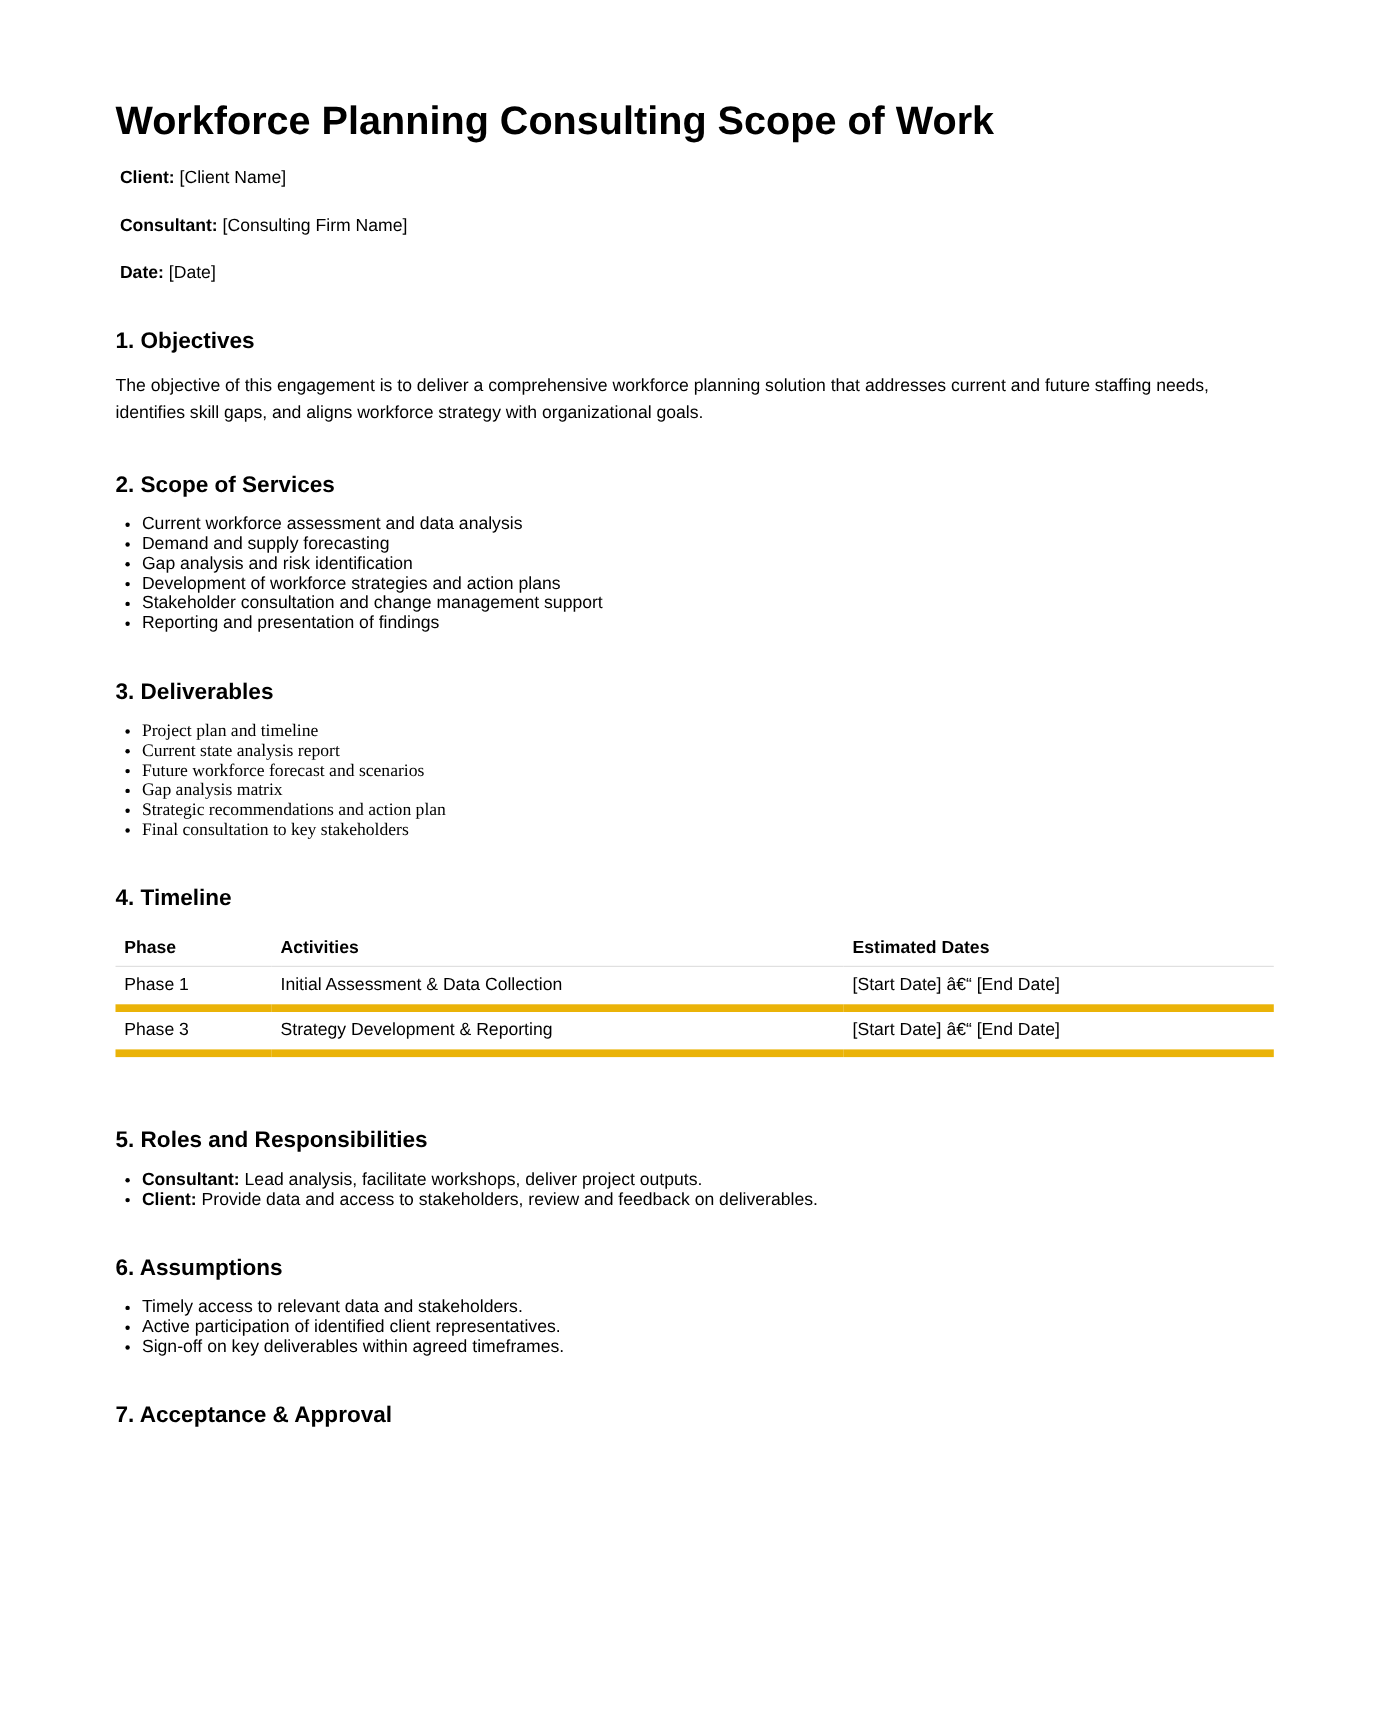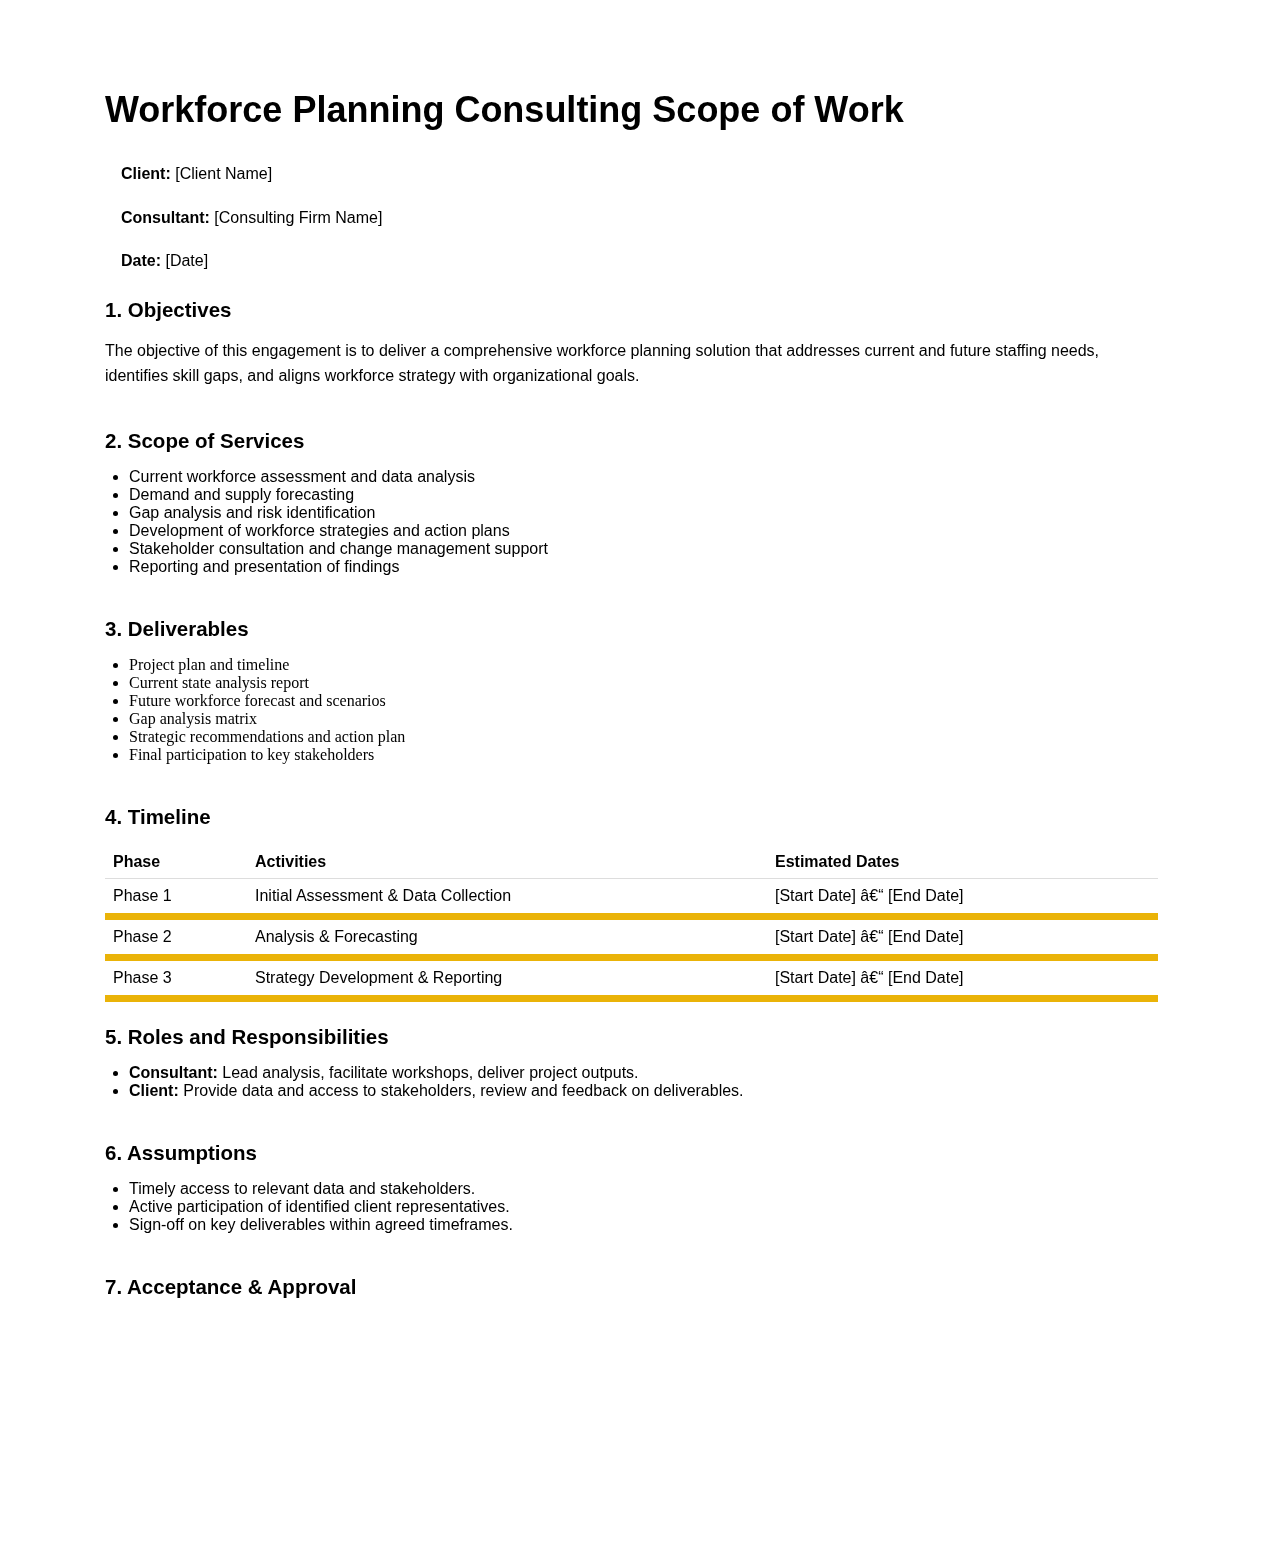--- a/index.html
+++ b/index.html
@@ -9,21 +9,21 @@
       font-family: "Liberation Sans", sans-serif;
       color: #000000;
       font-size: 16px;
       overflow: hidden;
     }
     .doc { position: relative; padding: 0 105px; }
     h1 {
       position: absolute; left: 105px; top: 90px; margin: 0;
       font-size: 36px; font-weight: bold; line-height: 40px;
     }
-    .meta { position: absolute; left: 105px; margin: 16px; font-size: 16px; line-height: 20px; }
+    .meta { position: absolute; left: 105px; margin: 4px; font-size: 16px; line-height: 20px; }
     .meta b { font-weight: bold; }
     h2 {
       position: absolute; left: 105px; margin: 0;
       font-size: 20.5px; font-weight: bold; line-height: 26px;
     }
     p.body {
       position: absolute; left: 105px; width: 1053px; margin: 0;
       font-size: 16px; line-height: 25px;
     }
     ul {
@@ -74,46 +74,41 @@
     <li>Reporting and presentation of findings</li>
   </ul>
 
   <h2 style="top:616px;">3. Deliverables</h2>
   <ul style="top:656px;font-family:Liberation Serif, serif;">
     <li>Project plan and timeline</li>
     <li>Current state analysis report</li>
     <li>Future workforce forecast and scenarios</li>
     <li>Gap analysis matrix</li>
     <li>Strategic recommendations and action plan</li>
-    <li>Final participation to key stakeholders</li>
+    <li>Final consultation to key stakeholders</li>
   </ul>
 
   <h2 style="top:804px;">4. Timeline</h2>
   <table>
     <colgroup>
         <col class="c1">
         <col class="c2">
         <col>
       </colgroup>
     <thead>
       <tr>
         <th>Phase</th>
         <th>Activities</th>
         <th>Estimated Dates</th>
       </tr>
     </thead>
     <tbody>
       <tr>
         <td>Phase 1</td>
         <td>Initial Assessment &amp; Data Collection</td>
-        <td>[Start Date] â€“ [End Date]</td>
-      </tr>
-      <tr>
-        <td>Phase 2</td>
-        <td>Analysis &amp; Forecasting</td>
         <td>[Start Date] â€“ [End Date]</td>
       </tr>
       <tr>
         <td>Phase 3</td>
         <td>Strategy Development &amp; Reporting</td>
         <td>[Start Date] â€“ [End Date]</td>
       </tr>
     </tbody>
   </table>
 

